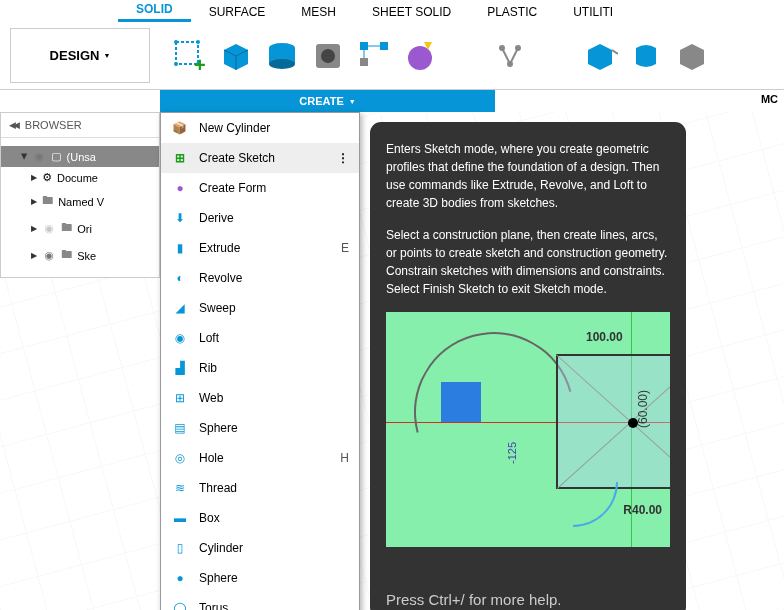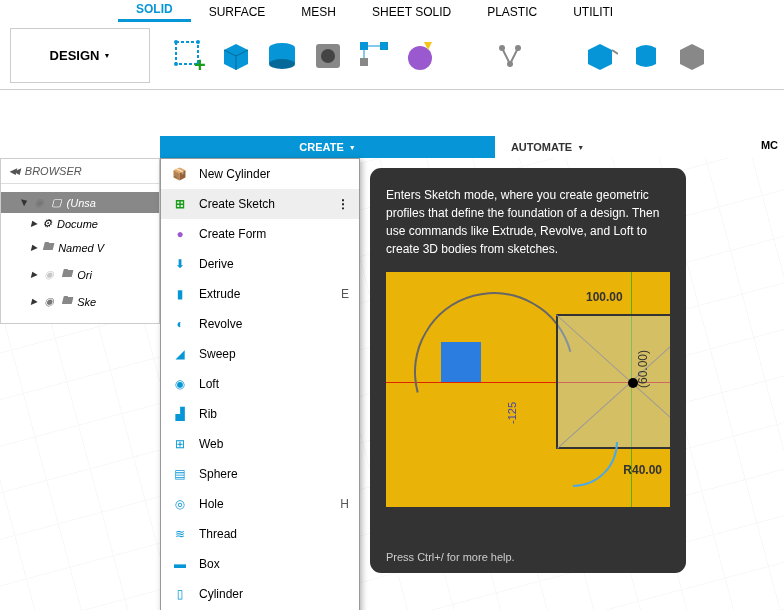--- a/index.html
+++ b/index.html
@@ -8,52 +8,52 @@
     .ribbon-tabs { display: flex; height: 22px; align-items: flex-end; padding-left: 118px; }
     .tab { padding: 3px 18px; font-size: 12px; color: #000000; cursor: pointer; }
     .tab.active { color: #0696D7; font-weight: bold; border-bottom: 3px solid #0696D7; }
     
     .ribbon-content { display: flex; height: 68px; border-bottom: 1px solid #ccc; }
     .design-btn { width: 140px; display: flex; align-items: center; justify-content: center; border: 1px solid #ccc; margin: 6px 10px; font-size: 13px; font-weight: bold; }
     .design-btn::after { content: '▼'; font-size: 7px; margin-left: 4px; }
     .tool-group { display: flex; align-items: center; gap: 6px; padding: 6px 10px; }
     .tool-icon { width: 40px; height: 40px; display: flex; align-items: center; justify-content: center; border-radius: 3px; }
     
-    .create-bar { display: flex; height: 22px; margin-top: 46px; }
+    .create-bar { display: flex; height: 22px; }
     .create-spacer { width: 160px; }
     .create-btn { flex: 0 0 335px; background: #0696D7; color: #fff; font-size: 11px; display: flex; align-items: center; justify-content: center; font-weight: bold; }
     .create-btn::after { content: '▼'; font-size: 7px; margin-left: 5px; }
     .automate-btn { flex: 0 0 105px; font-size: 11px; display: flex; align-items: center; justify-content: center; font-weight: bold; color: #333; }
     .automate-btn::after { content: '▼'; font-size: 7px; margin-left: 5px; }
     
     .workspace { position: relative; height: 498px; background: repeating-linear-gradient(75deg, #f8f8f8 0, #f8f8f8 1px, transparent 1px, transparent 45px), repeating-linear-gradient(-15deg, #f8f8f8 0, #f8f8f8 1px, transparent 1px, transparent 45px); }
     
-    .browser-panel { position: absolute; left: 0; top: 0; width: 160px; background: #fff; border: 1px solid #ccc; font-style: italic; }
+    .browser-panel { position: absolute; left: 0; top: 0; width: 160px; background: #fff; border: 1px solid #ccc; }
     .browser-header { display: flex; align-items: center; padding: 6px 8px; font-size: 11px; color: #555; border-bottom: 1px solid #ddd; }
     .browser-header::before { content: '◀◀'; font-size: 9px; margin-right: 8px; letter-spacing: -3px; }
     .tree { padding: 8px 0; }
     .tree-item { display: flex; align-items: center; padding: 4px 6px; font-size: 11px; gap: 5px; }
     .tree-item.root { background: #888; color: #fff; padding-left: 20px; }
     .tree-item.child { padding-left: 30px; }
     .tri { font-size: 8px; color: #333; }
     .tri-down { transform: rotate(90deg); display: inline-block; }
     .eye { width: 14px; text-align: center; color: #777; }
     .folder { color: #888; }
     
     .dropdown-menu { position: absolute; left: 160px; top: 0; width: 200px; background: #fff; border: 1px solid #999; box-shadow: 2px 2px 6px rgba(0,0,0,0.3); z-index: 10; }
     .menu-item { display: flex; align-items: center; padding: 6px 10px; font-size: 12px; gap: 10px; position: relative; }
     .menu-item.highlighted { background: #eee; }
     .menu-item.highlighted::after { content: '⋮'; position: absolute; right: 10px; font-weight: bold; }
     .menu-icon { width: 18px; height: 18px; display: flex; align-items: center; justify-content: center; }
     .menu-shortcut { margin-left: auto; color: #555; }
     
     .tooltip-panel { position: absolute; left: 370px; top: 10px; width: 316px; background: #333; color: #fff; border-radius: 11px; padding: 18px 16px 10px 16px; font-size: 12px; z-index: 5; }
     .tooltip-text { line-height: 1.5; margin-bottom: 14px; }
-    .tooltip-image { width: 100%; height: 235px; background: #eab308; margin-bottom: 10px; position: relative; overflow: hidden; }
-    .tooltip-footer { font-size: 11px; color: #ccc; margin-top: 44px; }
+    .tooltip-image { width: 100%; height: 235px; background: #86efac; margin-bottom: 10px; position: relative; overflow: hidden; }
+    .tooltip-footer { font-size: 15px; color: #ccc; margin-top: 44px; }
     
     
     .sketch { position: absolute; inset: 0; }
     .sk-rect { position: absolute; left: 170px; top: 42px; width: 150px; height: 135px; border: 2px solid #333; background: rgba(180, 210, 240, 0.4); }
     .sk-rect::before, .sk-rect::after { content: ''; position: absolute; background: #888; }
     .sk-diag1 { position: absolute; left: 170px; top: 42px; width: 200px; height: 1px; background: #999; transform-origin: left; transform: rotate(42deg); }
     .sk-diag2 { position: absolute; left: 320px; top: 42px; width: 200px; height: 1px; background: #999; transform-origin: left; transform: rotate(138deg); }
     .sk-dim-top { position: absolute; left: 200px; top: 18px; font-size: 12px; color: #333; font-weight: bold; }
     .sk-dim-right { position: absolute; right: 8px; top: 90px; font-size: 12px; color: #333; transform: rotate(-90deg); }
     .sk-dim-r { position: absolute; right: 8px; bottom: 30px; font-size: 12px; color: #333; font-weight: bold; }
@@ -151,21 +151,20 @@
         <svg width="36" height="36">
           <path d="M6 12 L18 6 L30 12 L30 26 L18 32 L6 26 Z" fill="#888"></path>
         </svg>
       </div>
   </div>
 </div>
 
 <div class="create-bar">
   <div class="create-spacer"></div>
   <div class="create-btn">CREATE</div>
-  <div class="automate-btn">AUTOMATE</div>
   <div style="flex:1"></div>
   <div style="padding:3px 6px;font-size:11px;font-weight:bold;">MC</div>
 </div>
 
 <div class="workspace">
 
   <div class="browser-panel">
     <div class="browser-header">BROWSER</div>
     <div class="tree">
       <div class="tree-item root">
@@ -268,20 +267,21 @@
       </div>
     <div class="menu-item">
         <span class="menu-icon" style="color:#0696D7">◯</span>
         <span>Torus</span>
       </div>
 
   </div>
 
   <div class="tooltip-panel">
     <p class="tooltip-text">Enters Sketch mode, where you create geometric profiles that define the foundation of a design. Then use commands like Extrude, Revolve, and Loft to create 3D bodies from sketches.</p>
+    <p class="tooltip-text">Select a construction plane, then create lines, arcs, or points to create sketch and construction geometry. Constrain sketches with dimensions and constraints. Select Finish Sketch to exit Sketch mode.</p>
     <div class="tooltip-image">
       <div class="sketch">
         <div class="sk-green-v"></div>
         <div class="sk-red-h"></div>
         <div class="sk-circle"></div>
         <div class="sk-blue"></div>
         <div class="sk-rect"></div>
         <div class="sk-diag1"></div>
         <div class="sk-diag2"></div>
         <div class="sk-dot"></div>

